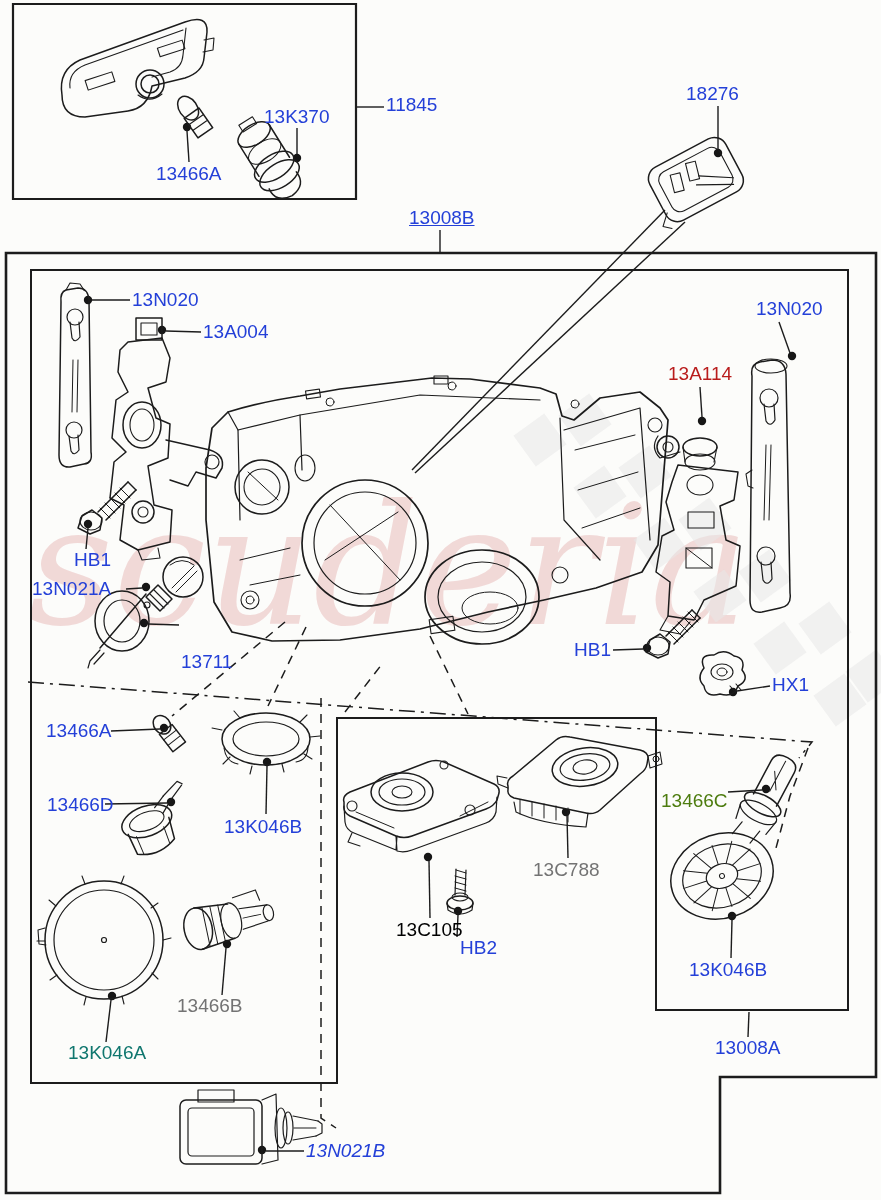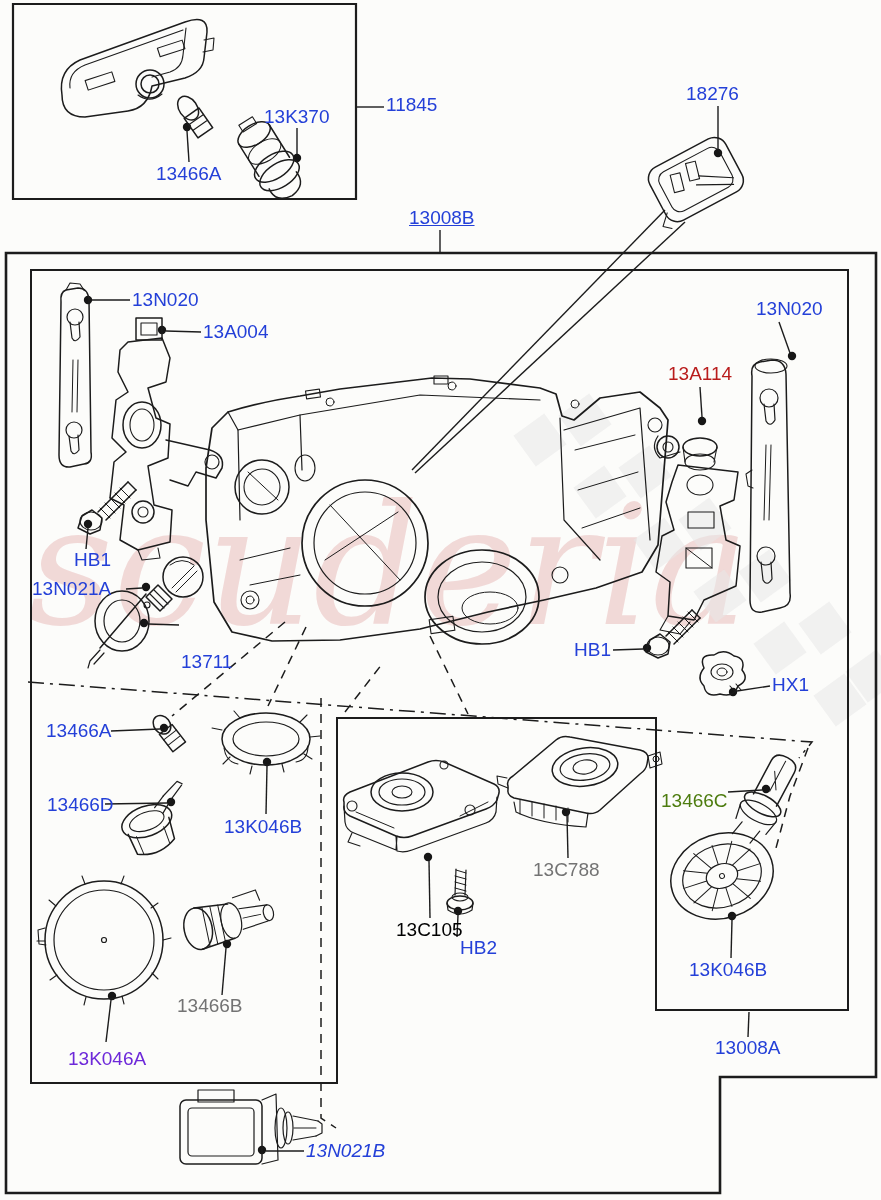--- a/index.html
+++ b/index.html
@@ -386,17 +386,17 @@
   <div class="plabel" style="left: 772px; top: 675px; color: rgb(36, 64, 216);">HX1</div>
   <div class="plabel" style="left: 46px; top: 721px; color: rgb(36, 64, 216);">13466A</div>
   <div class="plabel" style="left: 47px; top: 795px; color: rgb(36, 64, 216);">13466D</div>
   <div class="plabel" style="left: 224px; top: 817px; color: rgb(36, 64, 216);">13K046B</div>
   <div class="plabel" style="left: 661px; top: 783px; color: #4d7c0f; margin-top: 8px;">13466C</div>
   <div class="plabel" style="left: 533px; top: 860px; color: #737373;">13C788</div>
   <div class="plabel" style="left: 396px; top: 920px; color: #000000;">13C105</div>
   <div class="plabel" style="left: 460px; top: 938px; color: rgb(36, 64, 216);">HB2</div>
   <div class="plabel" style="left: 689px; top: 960px; color: rgb(36, 64, 216);">13K046B</div>
   <div class="plabel" style="left: 177px; top: 996px; color: #737373;">13466B</div>
-  <div class="plabel" style="left: 68px; top: 1043px; color: #6d28d9; margin-top: 6px;">13K046A</div>
+  <div class="plabel" style="left: 68px; top: 1043px; color: #0f766e;">13K046A</div>
   <div class="plabel" style="left: 715px; top: 1038px; color: rgb(36, 64, 216);">13008A</div>
   <div class="plabel" style="left: 306px; top: 1141px; color: rgb(36, 64, 216); font-style: italic;">13N021B</div>
 
 </div>
 
 </body></html>

